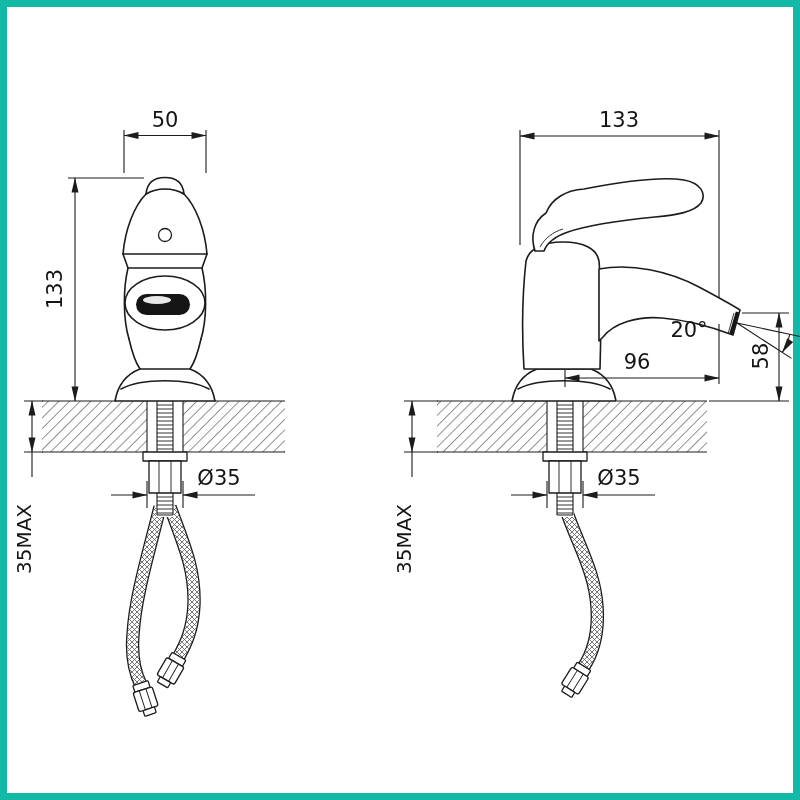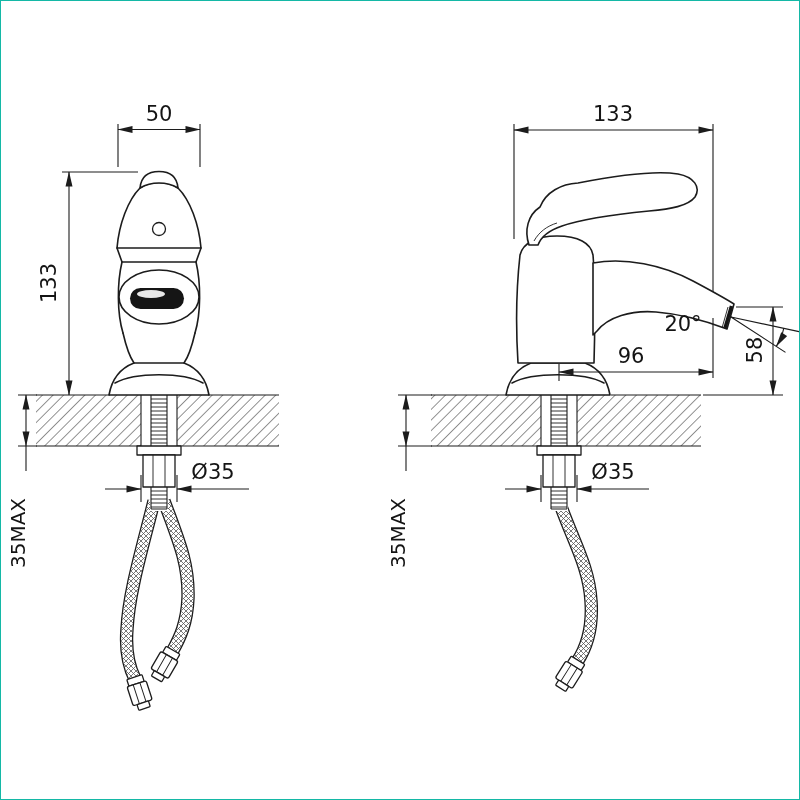--- a/index.html
+++ b/index.html
@@ -1,18 +1,18 @@
 <!DOCTYPE html>
 <html><head>
 <meta charset="utf-8">
 <style>
   html,body { margin:0; padding:0; background:#fff; }
   .canvas {
     position:relative; width:800px; height:800px; background:#ffffff;
-    box-sizing:border-box; border:1px solid #14b8a6;
+    box-sizing:border-box; border:7px solid #14b8a6;
     font-family:"DejaVu Sans", sans-serif;
   }
   svg { display:block; }
   
   .o   { fill:#ffffff; stroke:#1c1c1c; stroke-width:1.6; stroke-linejoin:round; }
   .ln  { fill:none;    stroke:#1c1c1c; stroke-width:1.6; stroke-linecap:round; stroke-linejoin:round; }
   .o2  { fill:#ffffff; stroke:#1c1c1c; stroke-width:1.3; stroke-linejoin:round; }
   .d   { fill:none;    stroke:#1c1c1c; stroke-width:1.1; }   
   .t   { fill:none;    stroke:#1c1c1c; stroke-width:0.9; }   
   .hO  { fill:none; stroke:#1c1c1c; stroke-width:13.4; }     

